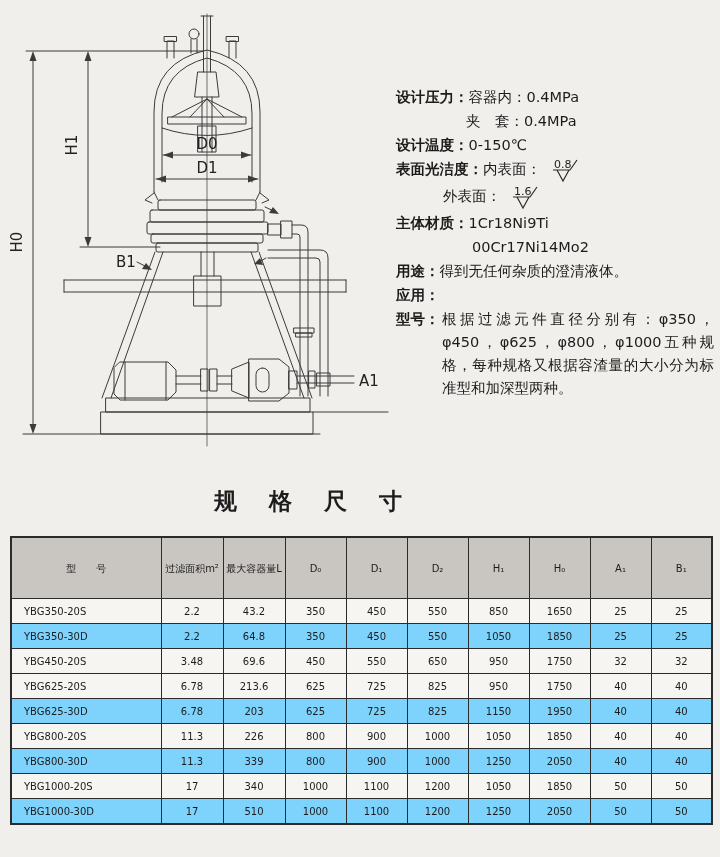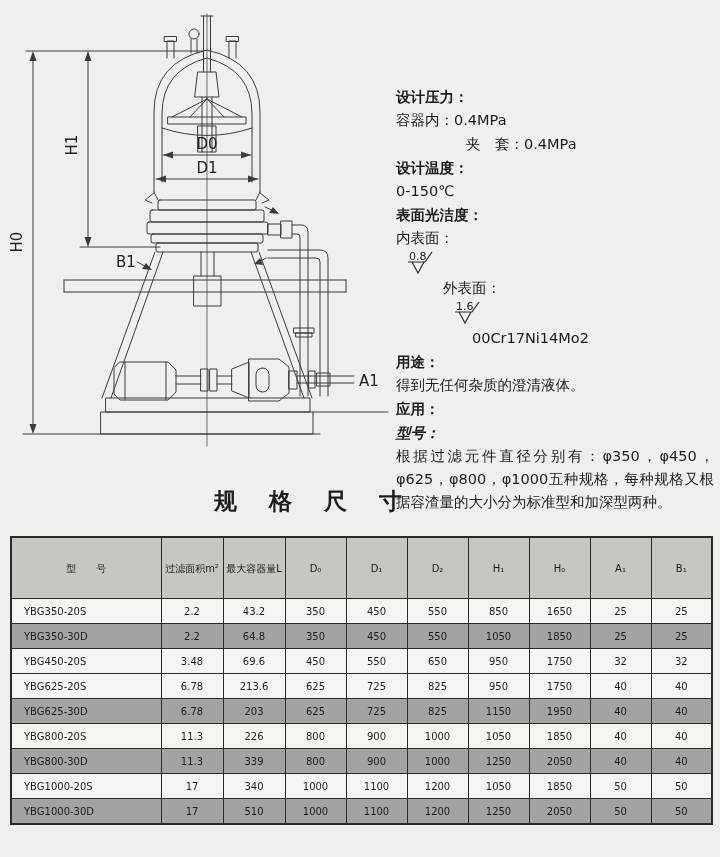--- a/index.html
+++ b/index.html
@@ -14,51 +14,51 @@
   
   .diagram{position:absolute;left:8px;top:2px;width:392px;height:460px;}
   .diagram path,.diagram line,.diagram rect,.diagram circle{
     stroke:#3b3b3b;stroke-width:1;fill:none;stroke-linejoin:round;stroke-linecap:round;
   }
   .diagram .thin{stroke-width:0.7;}
   .diagram polygon{fill:#3b3b3b;stroke:none;}
   .diagram text{fill:#222;font-size:15px;stroke:none;font-family:"DejaVu Sans","Liberation Sans",sans-serif;}
   
   .specs{position:absolute;left:396px;top:86px;width:318px;font-size:14.5px;line-height:23px;}
-  .spec-row{display:flex;align-items:flex-start;margin-bottom:1px;flex-direction:column;}
+  .spec-row{display:flex;align-items:flex-start;margin-bottom:1px;}
   .spec-label{font-weight:bold;white-space:nowrap;}
   .spec-value{white-space:nowrap;}
   .indent70{padding-left:70px;}
   .indent47{padding-left:47px;}
   .indent76{padding-left:76px;}
   .rough-sym{display:inline-block;vertical-align:-6px;margin-left:10px;}
   .rough-sym path{stroke:#2a2a2a;stroke-width:1.2;fill:none;}
   .rough-sym text{font-size:11px;fill:#1c1c1c;}
-  .model-row .spec-label{width:46px;flex:none;font-style:italic;}
+  .model-row .spec-label{width:46px;flex:none;}
   .model-row .spec-para{white-space:normal;flex:1;text-align:justify;}
   
   .table-title{
     position:absolute;left:0;top:486px;width:628px;margin:0;
     text-align:center;font-size:23px;font-weight:bold;letter-spacing:12px;
   }
   table.spec-table{
     position:absolute;left:10px;top:536px;width:701px;
     border-collapse:collapse;table-layout:fixed;
     font-size:10px;
   }
   table.spec-table th,table.spec-table td{
     border:1px solid #2b2b2b;text-align:center;padding:0 2px;
     overflow:hidden;
   }
   table.spec-table{border:2px solid #2b2b2b;}
   table.spec-table th{
     background:#c9c6c2;font-weight:normal;height:60px;line-height:19px;
   }
   table.spec-table td{height:24px;background:#f6f5f2;}
-  table.spec-table tr.shaded td{background:#a3a3a3;}
+  table.spec-table tr.shaded td{background:#7dd3fc;}
   table.spec-table td.model-col{text-align:left;padding-left:12px;}
   col.c-model{width:150px;}
   col.c-mid{width:62px;}
   col.c-dim{width:61px;}
 </style>
 </head>
 <body>
 
 <svg class="diagram" viewBox="10 2 392 460" width="392" height="460">
 
@@ -216,20 +216,24 @@
       <text x="3" y="10">0.8</text>
       <path d="M2,12 H19 M19,12 L26,2 M6,12 L12,23 L18,12"></path>
     </svg>
   </div>
   <div class="spec-row indent47">
     <span class="spec-value">外表面：</span>
     <svg class="rough-sym" width="30" height="26" viewBox="0 0 30 26">
       <text x="3" y="10">1.6</text>
       <path d="M2,12 H19 M19,12 L26,2 M6,12 L12,23 L18,12"></path>
     </svg>
+  </div>
+  <div class="spec-row">
+    <span class="spec-label">主体材质：</span>
+    <span class="spec-value">1Cr18Ni9Ti</span>
   </div>
   <div class="spec-row indent76">
     <span class="spec-value">00Cr17Ni14Mo2</span>
   </div>
   <div class="spec-row">
     <span class="spec-label">用途：</span>
     <span class="spec-value">得到无任何杂质的澄清液体。</span>
   </div>
   <div class="spec-row">
     <span class="spec-label">应用：</span>

